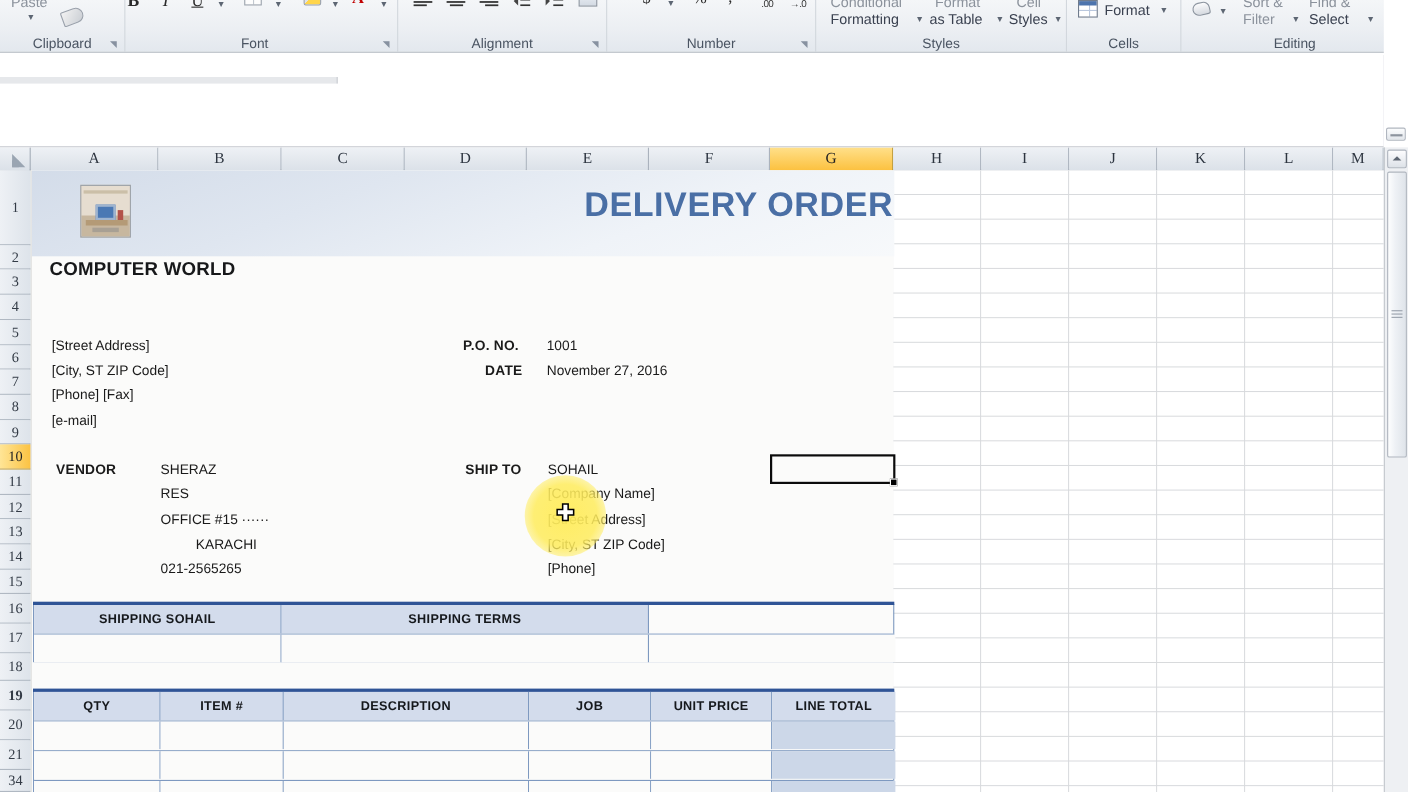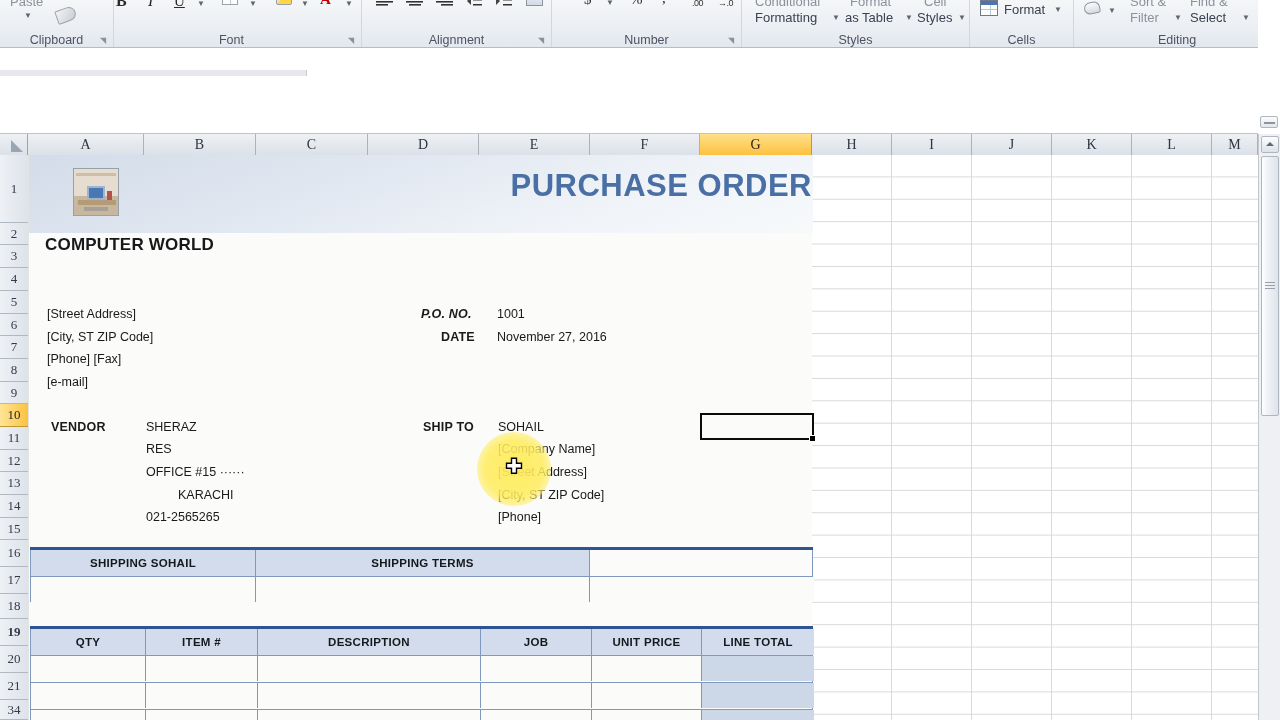--- a/index.html
+++ b/index.html
@@ -493,31 +493,31 @@
         <div class="po-band">
           <div class="logo">
             <div class="wall"></div>
               <div class="shelf"></div>
               <div class="floor"></div>
             <div class="desk"></div>
               <div class="mon"></div>
               <div class="kbd"></div>
               <div class="red"></div>
           </div>
-          <div class="po-title">PURCHASE ORDER</div>
+          <div class="po-title">DELIVERY ORDER</div>
         </div>
 
         <div class="po-company">COMPUTER WORLD</div>
 
         <div class="cellline" style="left:18px; top:152px;">[Street Address]</div>
         <div class="cellline" style="left:18px; top:175px;">[City, ST  ZIP Code]</div>
         <div class="cellline" style="left:18px; top:197px;">[Phone] [Fax]</div>
         <div class="cellline" style="left:18px; top:220px;">[e-mail]</div>
 
-        <div class="cellline lbl" style="left:392px; top:152px;font-style:italic;">P.O. NO.</div>
+        <div class="cellline lbl" style="left:392px; top:152px;">P.O. NO.</div>
         <div class="cellline" style="left:468px; top:152px;">1001</div>
         <div class="cellline lbl" style="left:412px; top:175px;">DATE</div>
         <div class="cellline" style="left:468px; top:175px;">November 27, 2016</div>
 
         <div class="cellline lbl" style="left:22px; top:265px;">VENDOR</div>
         <div class="cellline" style="left:117px; top:265px;">SHERAZ</div>
         <div class="cellline" style="left:117px; top:287px;">RES</div>
         <div class="cellline" style="left:117px; top:310px;">OFFICE #15 ······</div>
         <div class="cellline" style="left:117px; top:333px;margin-left:32px;">KARACHI</div>
         <div class="cellline" style="left:117px; top:355px;">021-2565265</div>

